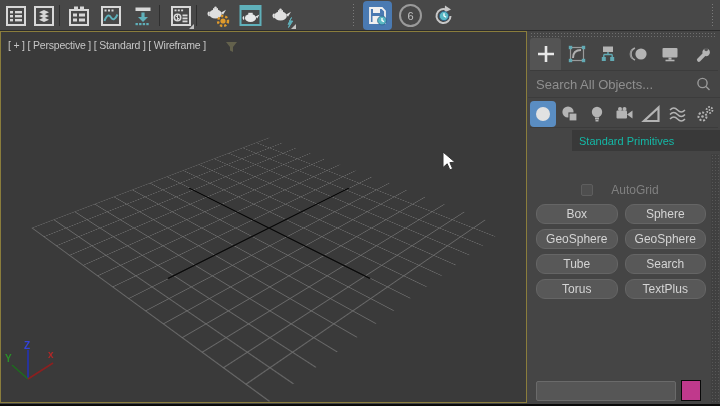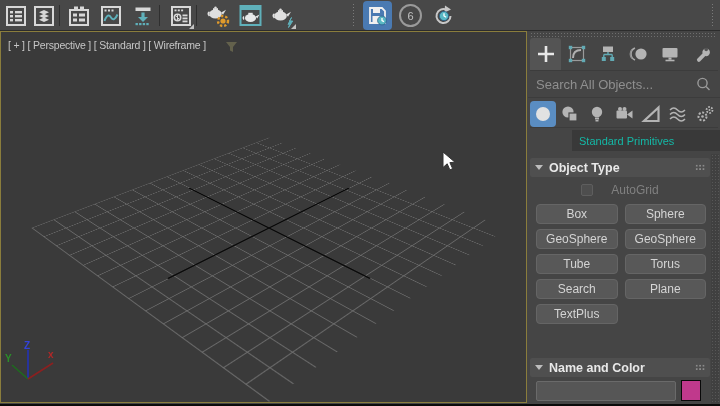--- a/index.html
+++ b/index.html
@@ -77,21 +77,21 @@
              border-top:5px solid #bdbdbd; }
   .grip { margin-left:auto; width:10px; height:7px;
           background-image:radial-gradient(#8a8a8a 35%, transparent 40%);
           background-size:3.4px 3.4px; }
   .autogrid { position:absolute; left:2px; top:150px; width:180px; height:18px;
               display:flex; align-items:center; justify-content:center; gap:18px; }
   .agbox { width:12px; height:12px; background:#4e4e4e; border:1px solid #5e5e5e; border-radius:2px; }
   .aglabel { color:#808080; font-size:12px; }
   .objgrid { position:absolute; left:8px; top:173px; width:170px;
              display:grid; grid-template-columns:1fr 1fr; gap:5px 7px; }
-  .objbtn { height:20px; background:#585858; border:1px solid #656565; border-radius:4px;
+  .objbtn { height:20px; background:#585858; border:1px solid #656565; border-radius:9px;
             color:#d4d4d4; font-size:12px; font-family:"Liberation Sans",sans-serif; }
   .namefield { position:absolute; left:8px; top:350px; width:140px; height:20px;
                background:#565656; border:1px solid #6a6a6a; border-radius:2px;
                color:#ddd; font-size:12px; padding:0 4px; font-family:"Liberation Sans",sans-serif; }
   .swatch { position:absolute; left:153px; top:349px; width:20px; height:21px;
             border:1px solid #090909; }
   .bottomstrip { position:absolute; left:0; top:404px; width:720px; height:2px; background:#0a0a0a; z-index:10; }
 </style>
 </head>
 <body>
@@ -355,44 +355,33 @@
       </div>
     </div>
 
     <div class="dropdown">
       <span>Standard Primitives</span>
       <span class="dd-arrow"></span>
     </div>
 
     <div class="gutter"></div>
 
-    <div class="rollout-hdr" style="top:127px">
-      <span class="r-arrow"></span>
-      <span>Object Type</span>
-      <span class="grip"></span>
-    </div>
     <div class="autogrid">
       <span class="agbox"></span>
       <span class="aglabel">AutoGrid</span>
     </div>
     <div class="objgrid">
       <button class="objbtn">Box</button>
       <button class="objbtn">Sphere</button>
       <button class="objbtn">GeoSphere</button>
       <button class="objbtn">GeoSphere</button>
       <button class="objbtn">Tube</button>
+      <button class="objbtn">Search</button>
       <button class="objbtn">Torus</button>
-      <button class="objbtn">Search</button>
-      <button class="objbtn">Plane</button>
       <button class="objbtn">TextPlus</button>
     </div>
 
-    <div class="rollout-hdr" style="top:327px">
-      <span class="r-arrow"></span>
-      <span>Name and Color</span>
-      <span class="grip"></span>
-    </div>
     <input class="namefield" type="text" value="" style="">
     <div class="swatch" style="background-color: rgb(192, 57, 140);"></div>
   </div>
 
   <div class="bottomstrip"></div>
 </div>
 
 </body></html>

